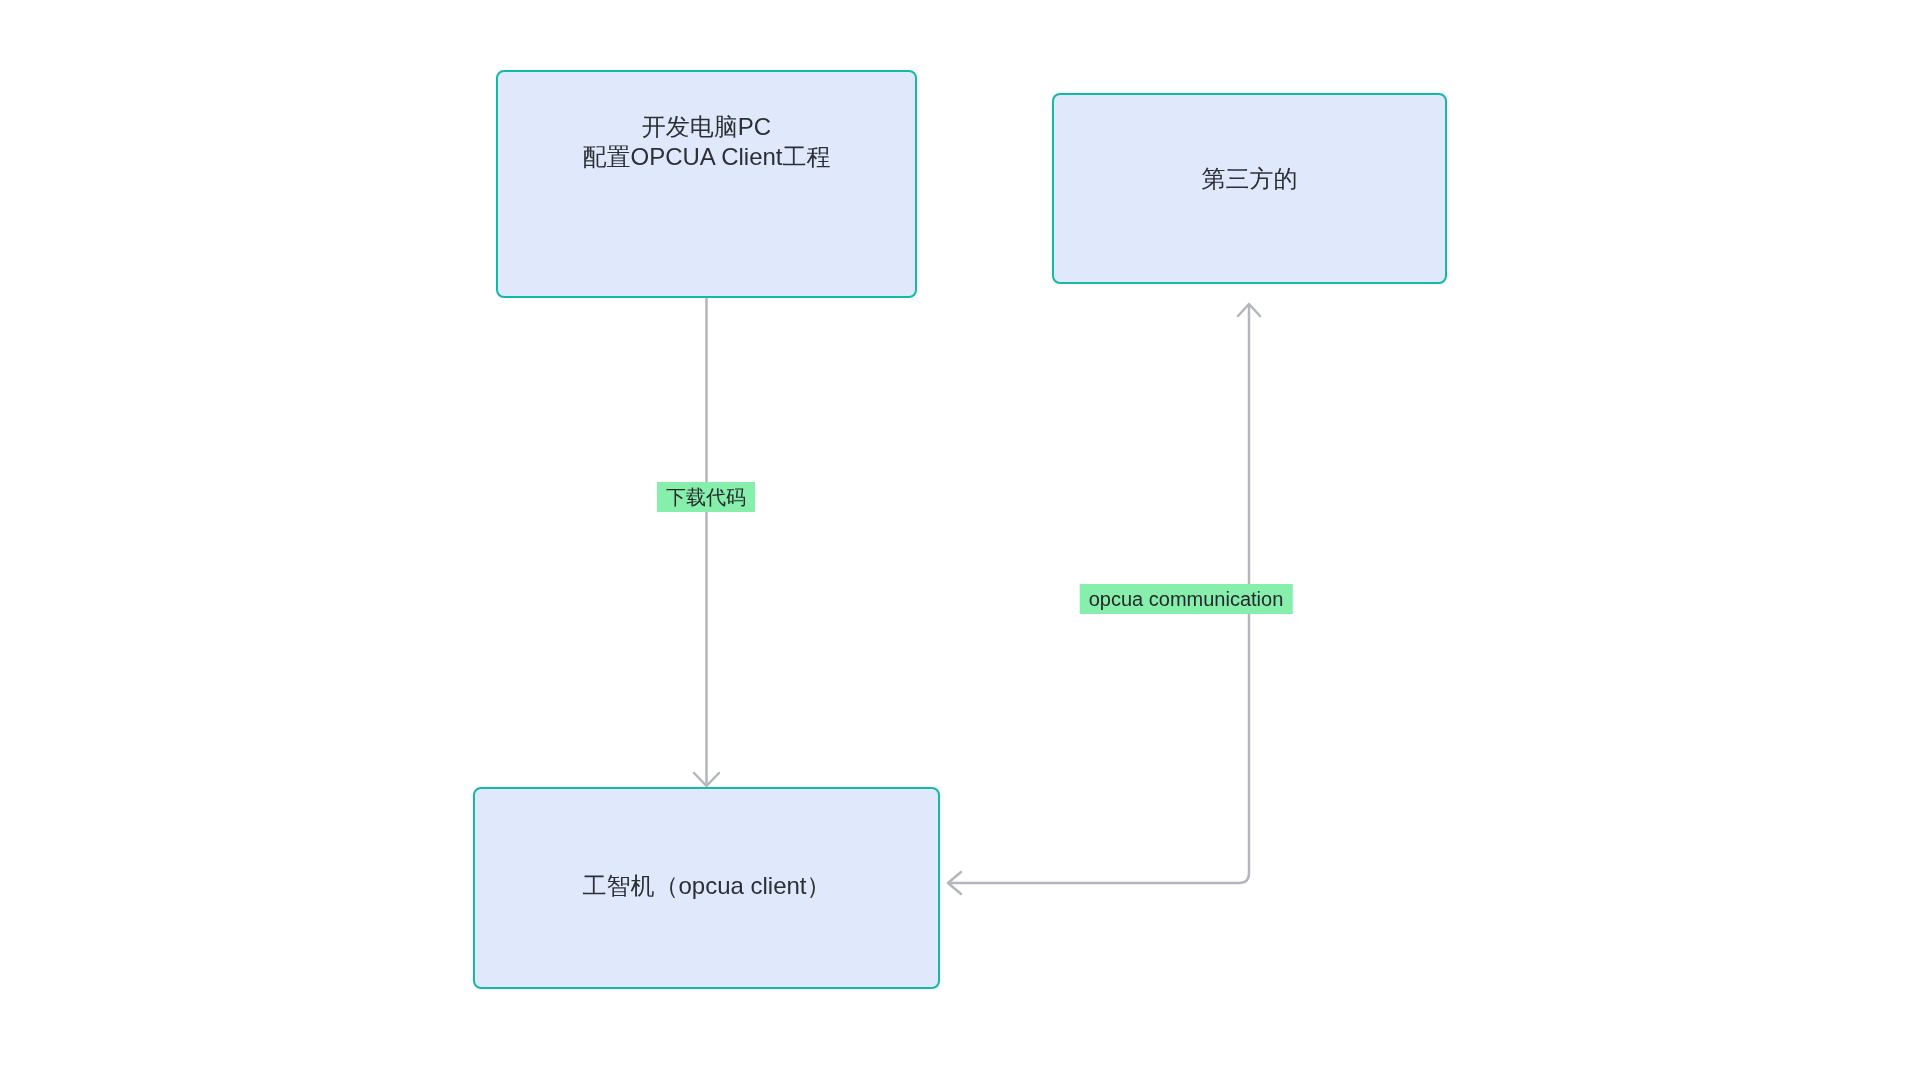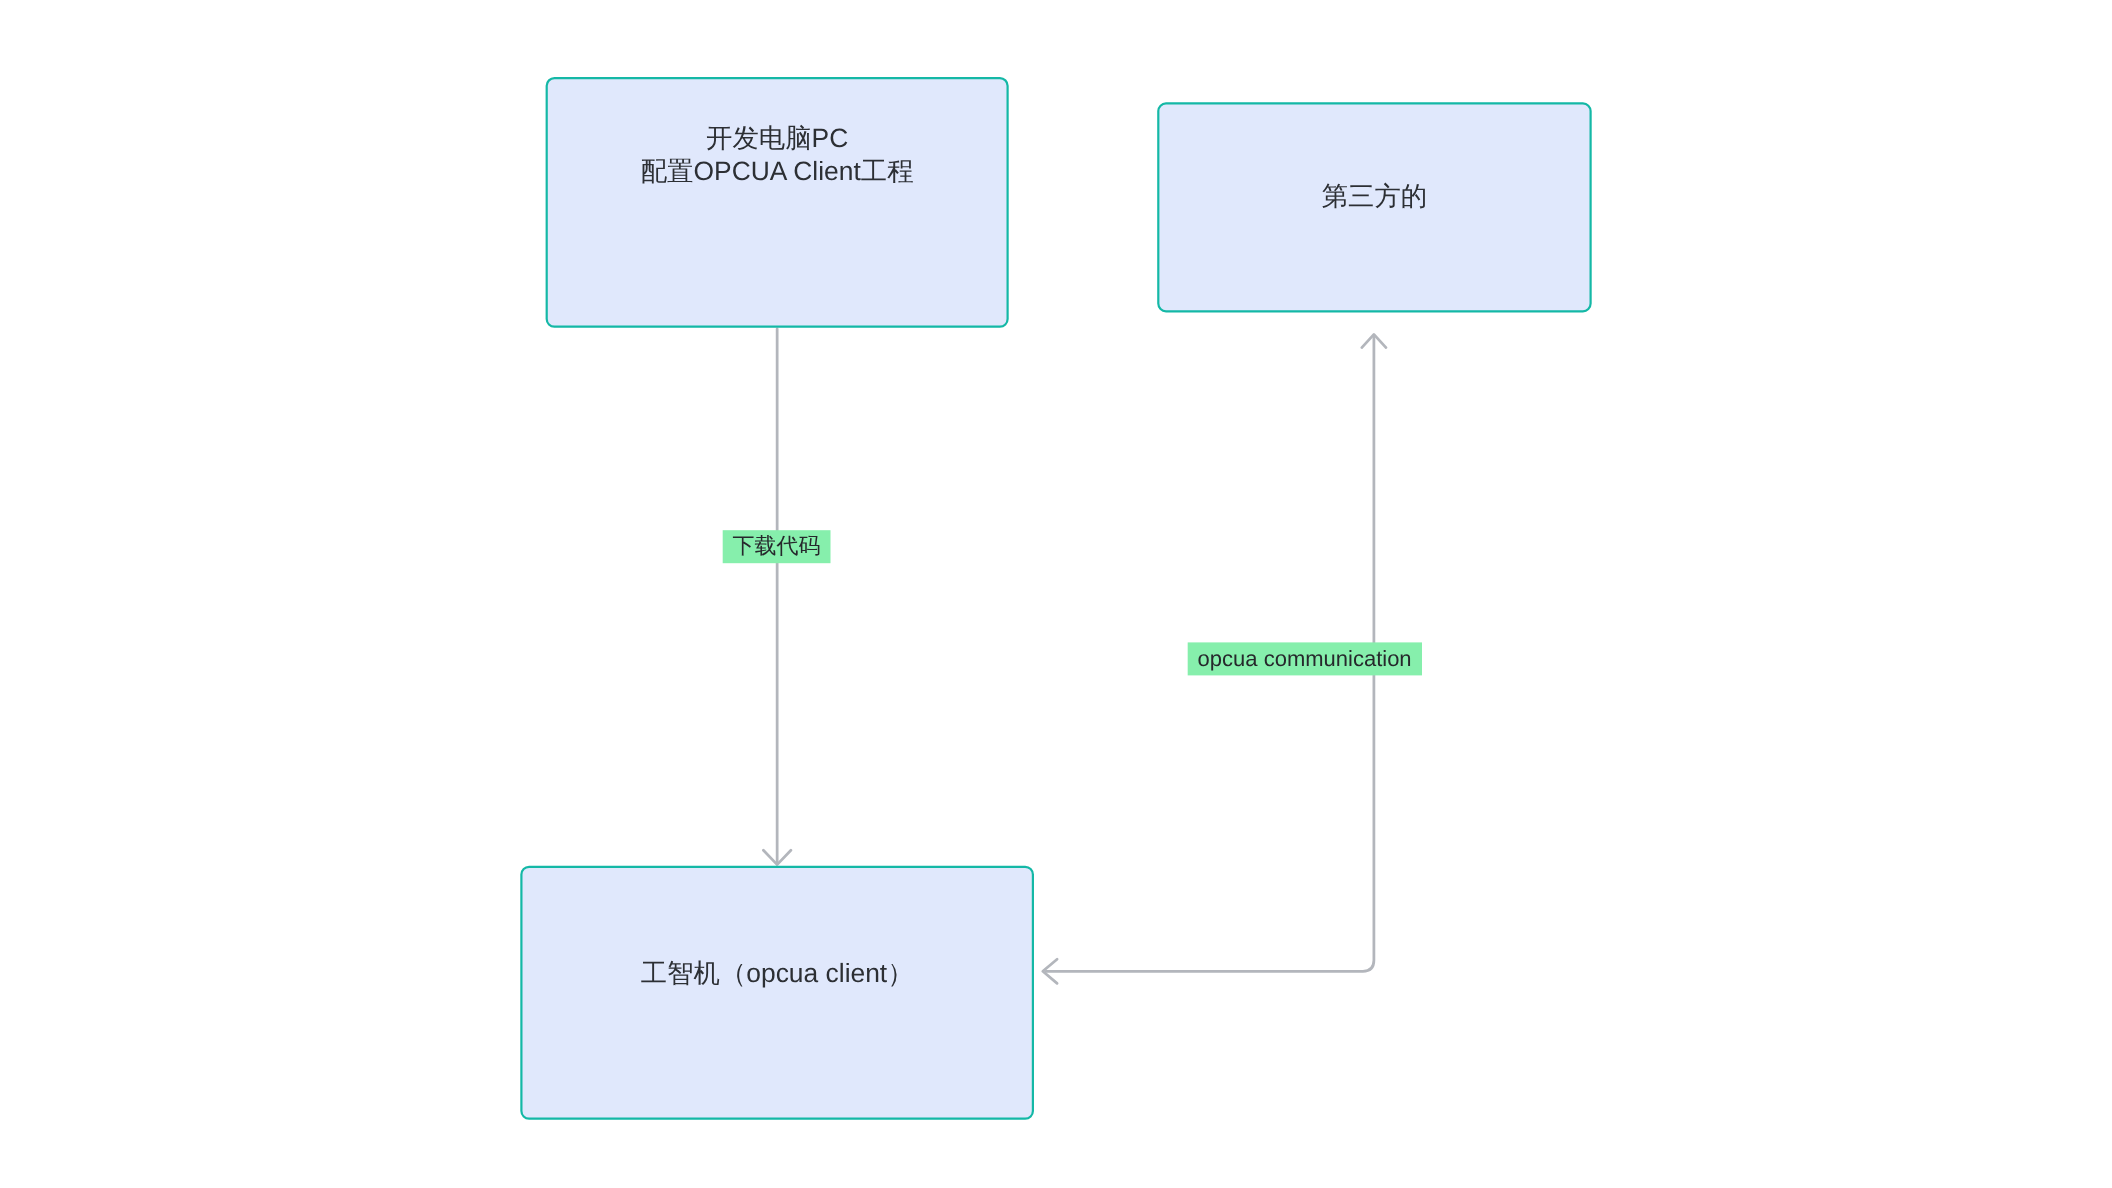--- a/index.html
+++ b/index.html
@@ -31,21 +31,21 @@
     background: #e0e8fc;
     border: 2px solid #14b8a6;
     border-radius: 8px;
     color: #2c2f34;
     font-size: 24px;
     line-height: 30px;
     text-align: center;
   }
   .node-dev-pc      { left: 496px;  top: 70px;  width: 421px; height: 228px; padding-top: 40px; }
   .node-opcua-server{ left: 1052px; top: 70px;  width: 395px; height: 191px; padding-top: 69px; margin-top: 23px; }
-  .node-gongzhiji   { left: 473px;  top: 787px; width: 467px; height: 231px; padding-top: 82px; }
+  .node-gongzhiji   { left: 473px;  top: 787px; width: 467px; height: 202px; padding-top: 82px; }
   .edge-label {
     position: absolute;
     transform: translate(-50%, -50%);
     background: #86efac;
     padding: 3px 9px;
     font-size: 20px;
     line-height: 24px;
     color: #26282c;
     white-space: nowrap;
   }

